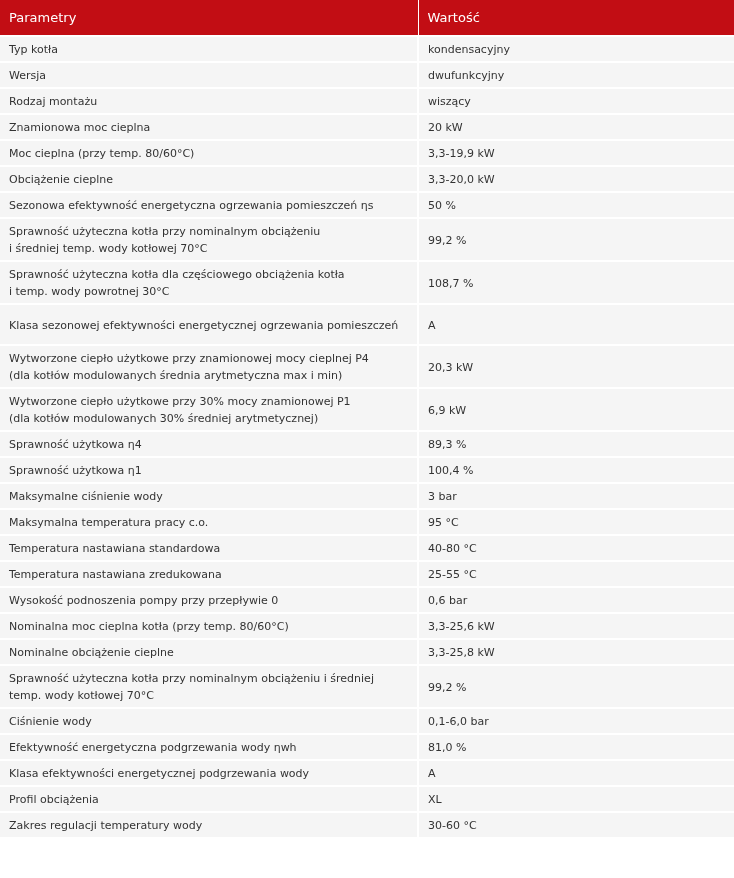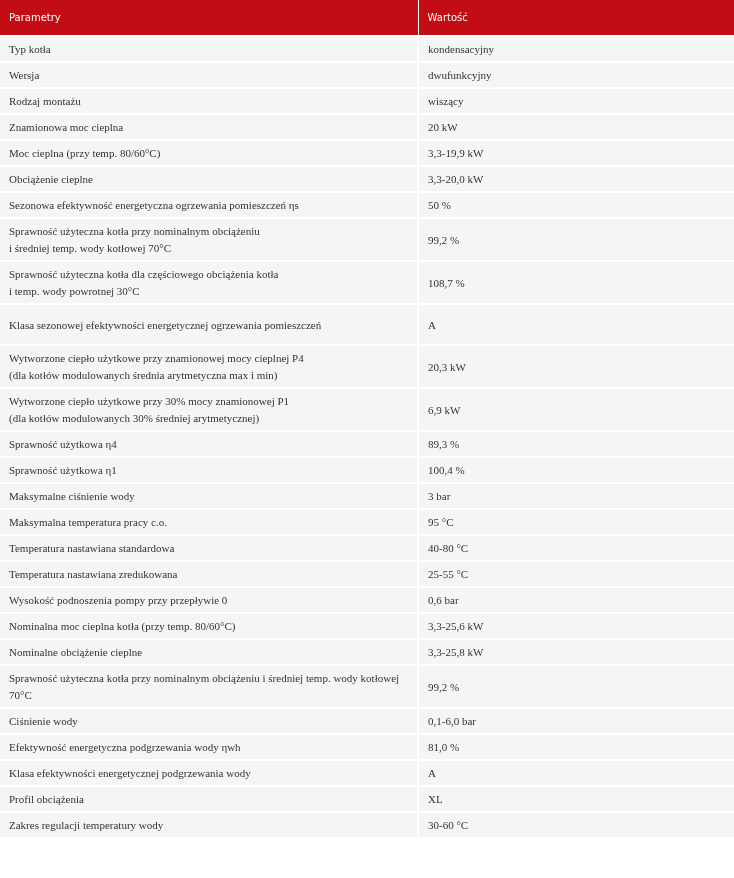--- a/index.html
+++ b/index.html
@@ -22,21 +22,21 @@
   }
   table.spec col.c-param { width: 418px; }
   table.spec col.c-value { width: 316px; }
   table.spec thead th {
     background: #c20d14;
     color: #ffffff;
     font-weight: normal;
     text-align: left;
     height: 36px;
     padding: 0 9px;
-    font-size: 10px;
+    font-size: 13px;
     box-sizing: border-box;
   }
   table.spec thead th + th {
     border-left: 1px solid #ffffff;
     margin-top: 12px;
   }
   table.spec tbody td {
     background: #f5f5f5;
     border-top: 2px solid #ffffff;
     border-bottom: 0;
@@ -47,21 +47,20 @@
     height: 24px;
   }
   table.spec tbody td.value {
     border-left: 2px solid #ffffff;
   }
   table.spec tbody tr.two-line td {
     height: 41px;
   }
   .param-label, .param-value {
     display: block;
-    font-family: Liberation Serif, serif;
   }
 </style>
 </head>
 <body>
 
 <table class="spec">
   <colgroup>
     <col class="c-param">
     <col class="c-value">
   </colgroup>

